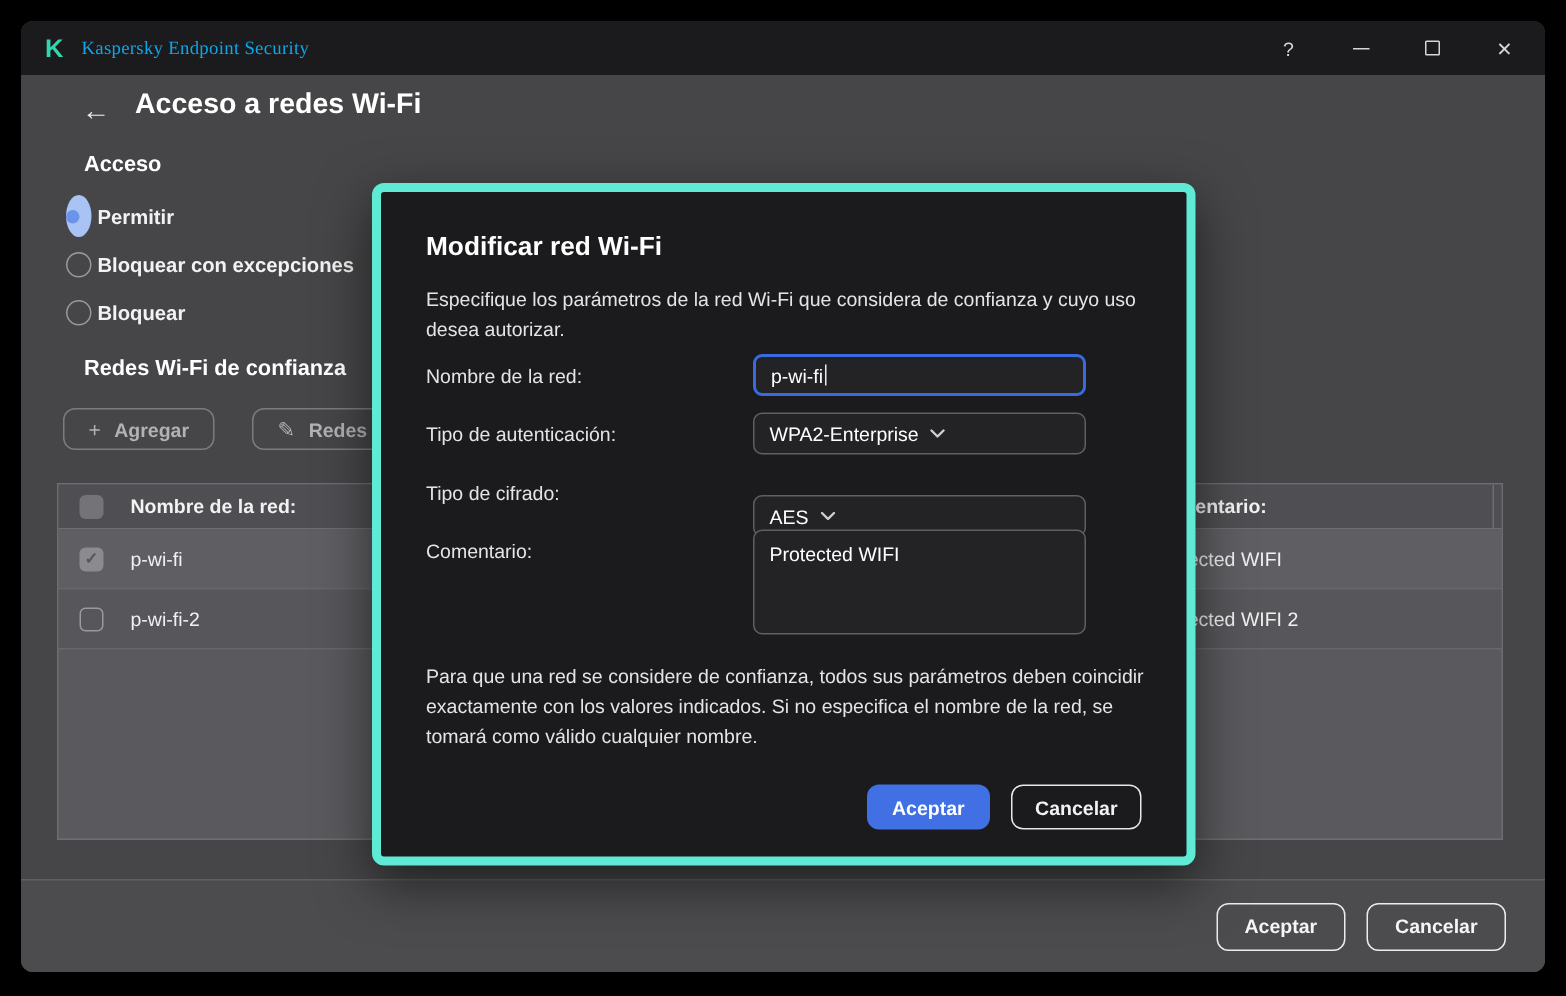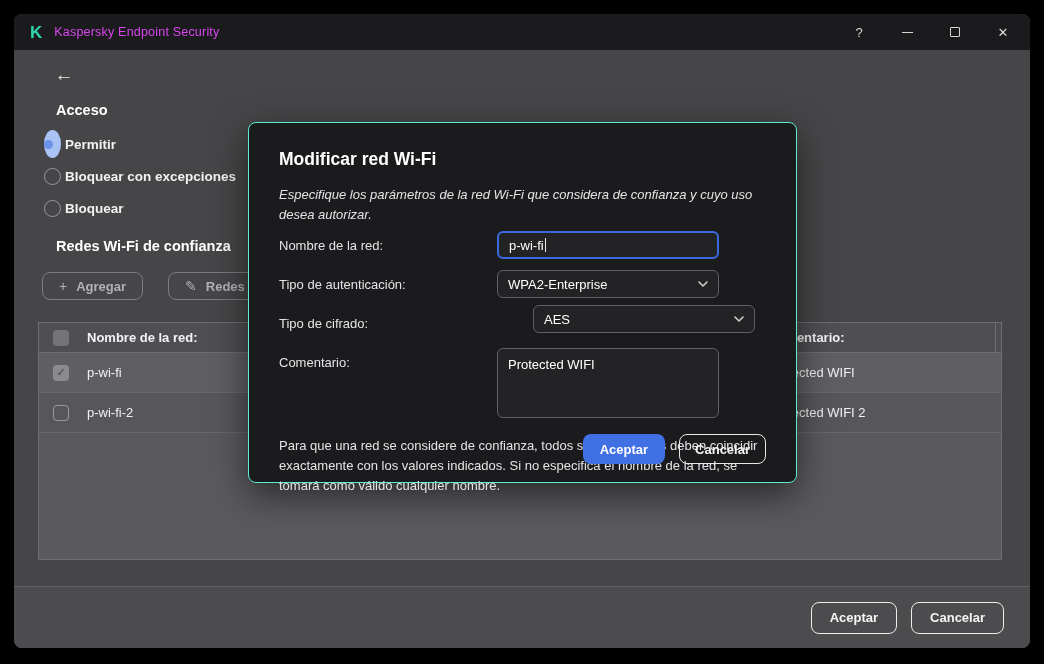--- a/index.html
+++ b/index.html
@@ -6,21 +6,21 @@
   html,body { width:1044px; height:664px; background:#000; overflow:hidden;
               font-family:"Liberation Sans", sans-serif; }
 
   .window { position:absolute; left:14px; top:14px; width:1016px; height:634px;
             background:#464648; border-radius:8px; overflow:hidden; }
 
   
   .titlebar { position:absolute; left:0; top:0; right:0; height:36px; background:#1b1b1d;
               display:flex; align-items:center; padding:0 12px 0 16px; }
   .klogo { color:#2fd6ae; font-weight:800; font-size:17px; line-height:1; margin-right:12px; }
-  .app-title { color:#d946ef; font-size:12.5px; letter-spacing:.2px; }
+  .app-title { color:#0ea5e9; font-size:12.5px; letter-spacing:.2px;font-family:Liberation Serif, serif; }
   .tb-spacer { flex:1; }
   .wbtn { width:30px; height:28px; display:flex; align-items:center; justify-content:center;
           color:#d6d6d6; font-size:13px; margin-left:18px; cursor:default; }
   .ico-min { display:block; width:11px; border-top:1.4px solid #d6d6d6; }
   .ico-max { display:block; width:10px; height:10px; border:1.3px solid #d6d6d6; border-radius:1px; }
 
   
   .content { position:absolute; left:0; top:36px; right:0; bottom:0; background:#464648; }
 
   .back { position:absolute; left:36px; top:12px; width:28px; height:26px; color:#e8e8e8;
@@ -63,33 +63,33 @@
   .col-comment { position:absolute; left:729px; white-space:nowrap; }
 
   
   .page-footer { position:absolute; left:0; right:0; bottom:0; height:62px; background:#4c4c4e;
                  border-top:1px solid #606064; display:flex; align-items:center;
                  justify-content:flex-end; gap:14px; padding-right:26px; }
   .fbtn { height:32px; border:1px solid #ececec; border-radius:8px; background:transparent;
           color:#f5f5f5; font-size:13px; font-weight:700; padding:0 18px; }
 
   
-  .modal { position:absolute; left:234px; top:72px; width:549px; height:361px; background:#1b1b1d;
-           border:1px solid #5eead4; border-radius:8px; box-shadow:0 12px 36px rgba(0,0,0,.55);
+  .modal { position:absolute; left:234px; top:72px; width:549px; height:455px; background:#1b1b1d;
+           border:6px solid #5eead4; border-radius:8px; box-shadow:0 12px 36px rgba(0,0,0,.55);
            color:#ececec; }
   .m-title { position:absolute; left:30px; top:26px; font-size:17.5px; font-weight:700; color:#fff; }
   .m-desc { position:absolute; left:30px; top:62px; width:494px; font-size:13px;
-            line-height:1.5; color:#e4e4e6;font-style:italic; }
+            line-height:1.5; color:#e4e4e6; }
   .m-label { position:absolute; left:30px; font-size:13px; color:#e4e4e6; }
   .ctrl { position:absolute; left:248px; width:222px; background:#232325; border-radius:6px;
           color:#fff; font-size:13px; display:flex; align-items:center; padding:0 10px; }
   .inp { top:108px; height:28px; border:2px solid #3a6ae0; }
   .sel1 { top:147px; }
-  .sel2 { top:182px;margin-left:36px; }
-  .sel { height:28px; border:1px solid #606064; justify-content:space-between; }
+  .sel2 { top:202px; }
+  .sel { height:28px; border:1px solid #606064; justify-content:flex-start; }
   .txa { top:225px; height:70px; border:1px solid #606064; align-items:flex-start; padding:8px 10px; }
   .caret { display:inline-block; width:1px; height:14px; background:#e9e9e9; margin-left:1px;
            vertical-align:-2px; }
   .chev { flex:none; margin-left:8px; }
   .m-note { position:absolute; left:30px; top:313px; width:494px; font-size:13px;
             line-height:1.55; color:#e4e4e6; }
   .m-buttons { position:absolute; right:30px; bottom:18px; display:flex; gap:14px; }
   .btn-primary { height:30px; padding:0 17px; background:#4170e4; border:none; border-radius:8px;
                  color:#fff; font-size:13px; font-weight:700; }
   .btn-secondary { height:30px; padding:0 15px; background:transparent; border:1px solid #e8e8e8;
@@ -110,20 +110,21 @@
       </span>
     <span class="wbtn">
         <i class="ico-max"></i>
       </span>
     <span class="wbtn">✕</span>
   </div>
 
   <div class="content">
 
     <span class="back">←</span>
+    <span class="page-title">Acceso a redes Wi-Fi</span>
 
     <span class="sec-heading h-access">Acceso</span>
 
     <div class="radio-group">
       <div class="radio-row">
         <span class="radio sel"></span>
         <span>Permitir</span>
       </div>
       <div class="radio-row">
         <span class="radio"></span>

